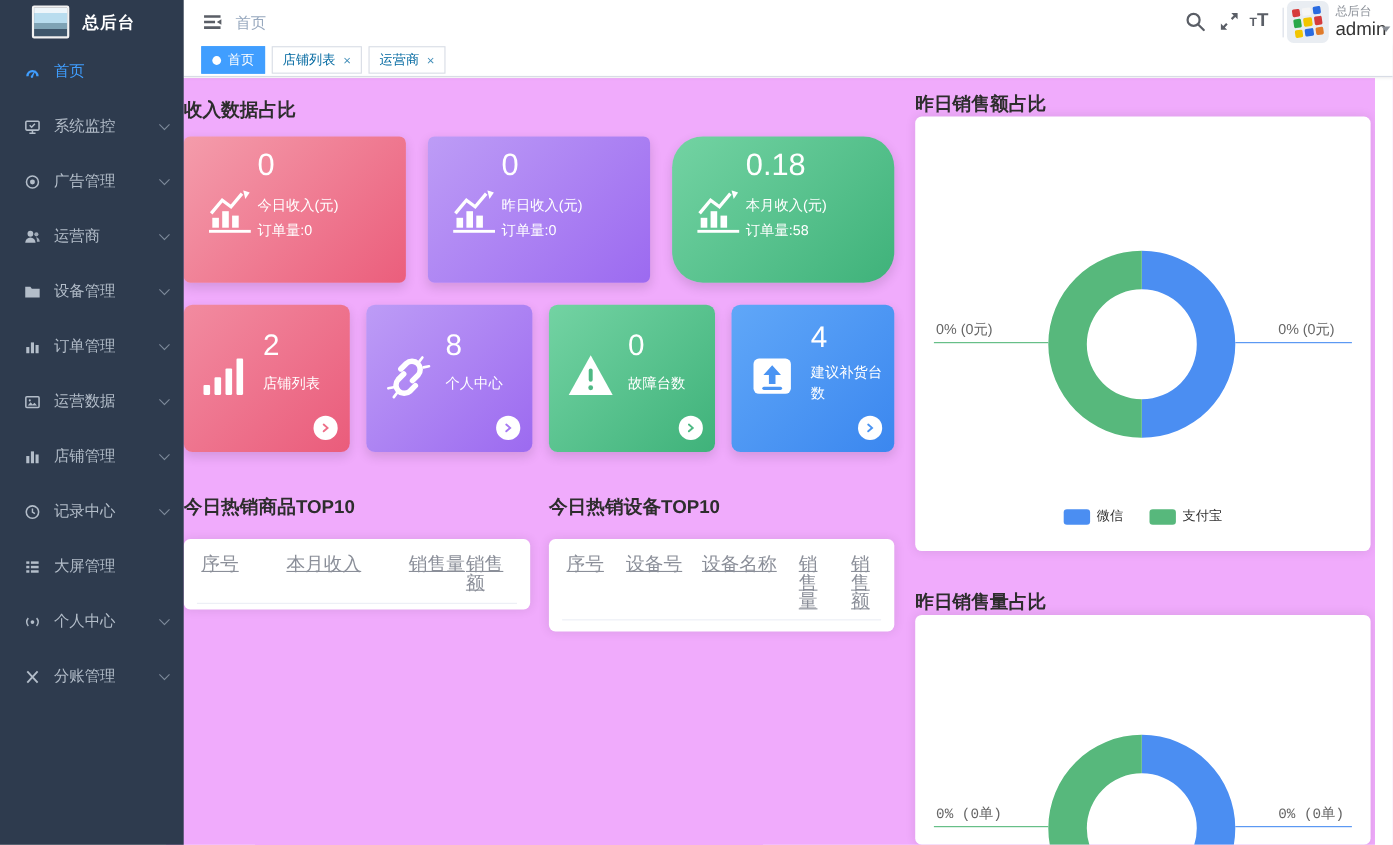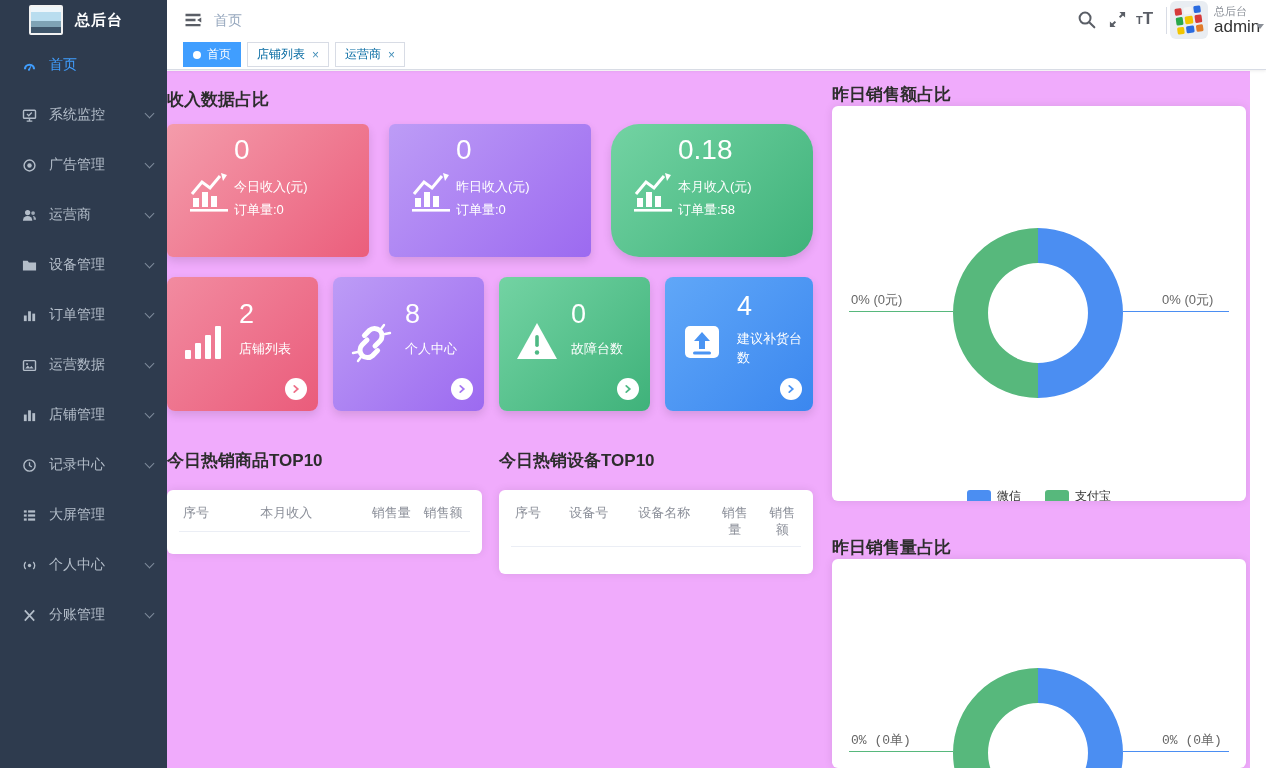--- a/index.html
+++ b/index.html
@@ -66,28 +66,28 @@
 
   .statcard { position:absolute; width:151px; height:134px; border-radius:8px; color:#fff;
     box-shadow:0 4px 10px rgba(0,0,0,.12); }
   .statcard .sic { position:absolute; left:16px; top:44px; }
   .statcard .sval { position:absolute; left:72px; top:22px; font-size:27px; }
   .statcard .slbl { position:absolute; left:72px; top:62px; font-size:13px; width:70px; line-height:19px; }
   .statcard .go { position:absolute; right:11px; bottom:11px; width:22px; height:22px; border-radius:50%;
     background:#fff; display:flex; align-items:center; justify-content:center; cursor:pointer; }
 
   .tcard { position:absolute; background:#fff; border-radius:6px; box-shadow:0 0 10px rgba(0,0,0,.09); }
-  .thead { display:flex; padding:14px 16px 0 16px; font-size:13px; color:#8b8f99; align-items:flex-start; }
+  .thead { display:flex; padding:14px 16px 0 16px; font-size:17px; color:#8b8f99; align-items:flex-start;text-decoration:underline; }
   .thead > div { line-height:17px; }
   .thead-line { border-bottom:1px solid #ebeef5; margin:10px 12px 0 12px; }
 
   .chartcard { position:absolute; background:#fff; border-radius:6px; box-shadow:0 0 10px rgba(0,0,0,.09); overflow:hidden; }
   .pie-label { position:absolute; font-size:13px; color:#666; }
   .pie-line { position:absolute; height:1px; }
-  .legend { position:absolute; left:0; right:0; display:flex; justify-content:center; gap:24px; align-items:center;margin-top:27px; }
+  .legend { position:absolute; left:0; right:0; display:flex; justify-content:center; gap:24px; align-items:center; }
   .legend .li { display:flex; align-items:center; gap:6px; font-size:12px; color:#333; cursor:pointer; }
   .legend .sw { width:24px; height:14px; border-radius:3px; }
 </style>
 </head>
 <body>
 
 <div class="sidebar">
   <div class="logo-row">
     <div class="logo-thumb"></div>
     <div class="logo-title">总后台</div>

